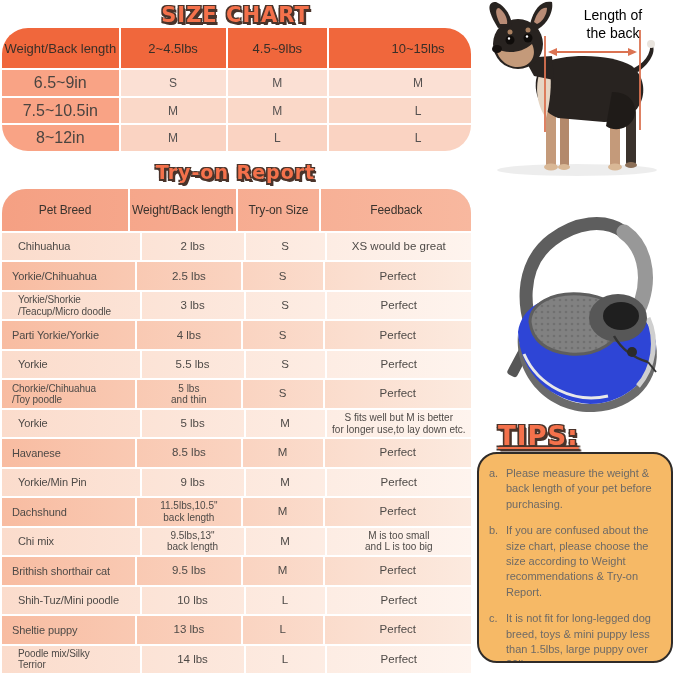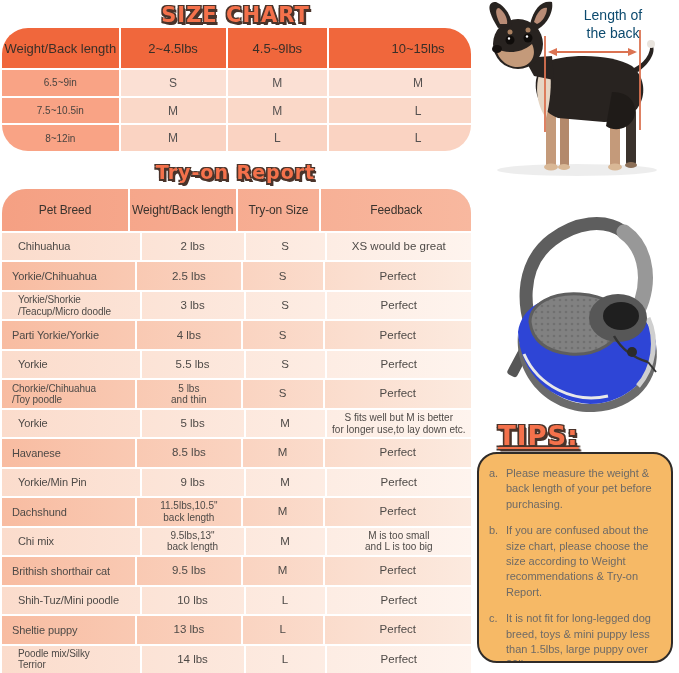--- a/index.html
+++ b/index.html
@@ -23,21 +23,21 @@
     position:absolute;left:2px;top:28px;width:469px;height:123px;
     border-radius:26px;overflow:hidden;display:flex;flex-direction:column;background:#fff;
   }
   .sc-header{display:flex;height:40px;background:#F0673C;flex:none;}
   .sc-body{flex:1;display:flex;flex-direction:column;}
   .sc-row{flex:1;display:flex;border-top:2px solid #fff;}
   .cell{display:flex;align-items:center;justify-content:center;text-align:center;
         border-right:2px solid #fff;white-space:pre-line;}
   .w0{width:27.3%;}.w1{width:24.6%;}.w2{width:23.3%;}.w3{width:24.8%;border-right:none;padding-left:36px;}
   .sc-header .cell{font-size:13px;color:#3A2F28;}
-  .sc-label{background:#F9A385;font-size:10px;color:#4A4440;}
+  .sc-label{background:#F9A385;font-size:16px;color:#4A4440;}
   .sc-val{font-size:12px;color:#555150;}
   .r0 .sc-val{background:#FBE0D4;}
   .r1 .sc-val{background:#FAD8C8;}
   .r2 .sc-val{background:#FAD3C2;}
 
   
   .tryon-table{
     position:absolute;left:2px;top:189px;width:469px;height:484px;
     border-radius:24px 24px 0 0;overflow:hidden;display:flex;flex-direction:column;background:#e5e5e5;
   }
@@ -50,21 +50,21 @@
   .tw0{width:27.2%;}.tw1{width:22.8%;}.tw2{width:17.7%;}.tw3{width:32.3%;border-right:none;}
   .tr-cell{font-size:11.5px;color:#4E4A47;line-height:1.15;}
   .tr-cell.breed{justify-content:flex-start;text-align:left;padding-left:10px;font-size:11px;letter-spacing:-0.1px;}
   .tr-cell.small{font-size:10px;}
 
   
   .dog-figure{position:absolute;left:462px;top:0;width:217px;height:180px;}
   .dog-figure svg{position:absolute;left:0;top:0;}
   .annotation{
     position:absolute;left:101px;top:6px;width:100px;text-align:center;
-    font-size:14px;line-height:1.3;color:#0c4a6e;white-space:pre-line;
+    font-size:14px;line-height:1.3;color:#000000;white-space:pre-line;
   }
 
   
   .bag{position:absolute;left:498px;top:202px;}
 
   
   .tips-box{
     position:absolute;left:477px;top:452px;width:196px;height:211px;box-sizing:border-box;
     background:#F6B966;border:2.5px solid #2F2B28;border-radius:20px;
     padding:12px 8px 8px 10px;overflow:hidden;

